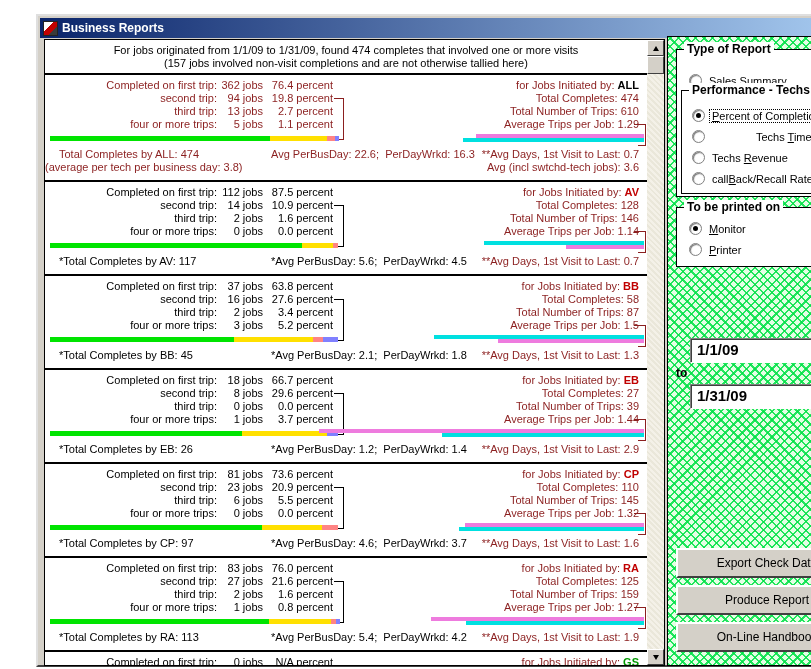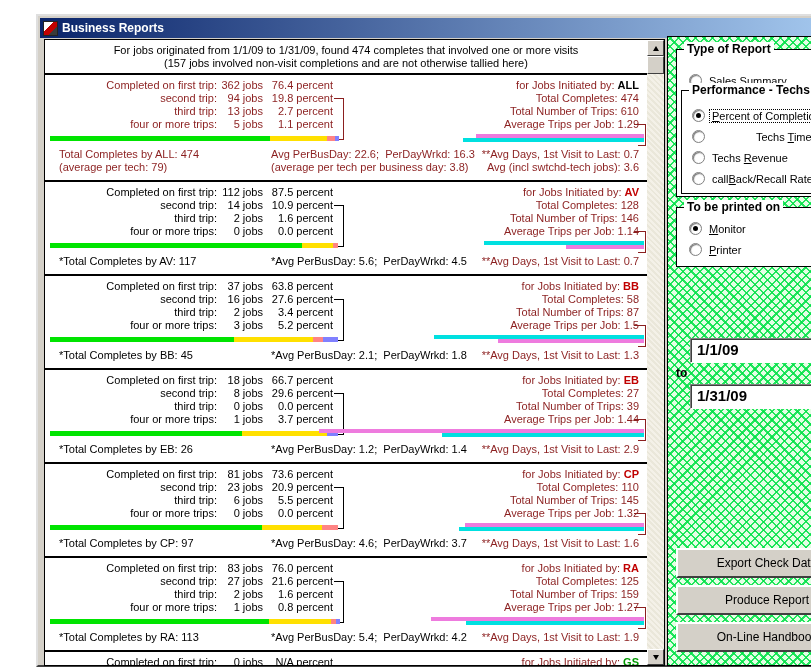--- a/index.html
+++ b/index.html
@@ -150,21 +150,20 @@
         </div>
       </div>
     </div>
     <div class="rbracket"></div>
     <div class="sumrow">
       <span class="s1">Total Completes by ALL: 474</span>
       <span class="s2">Avg PerBusDay: 22.6;  PerDayWrkd: 16.3</span>
       <span class="s3">**Avg Days, 1st Visit to Last: 0.7</span>
     </div>
     <div class="sumrow2">
-      <span class="s1">(average per tech: 79)</span>
       <span class="s2">(average per tech per business day: 3.8)</span>
       <span class="s3">Avg (incl swtchd-tech jobs): 3.6</span>
     </div>
   </div>
 
   <div class="block" style="--lc: #000000; --rc: #8B1F1F; --tc: #C00000;">
     <div class="brow">
       <div class="lcol">
         <div class="trow">
           <span class="tl">Completed on first trip:</span>

